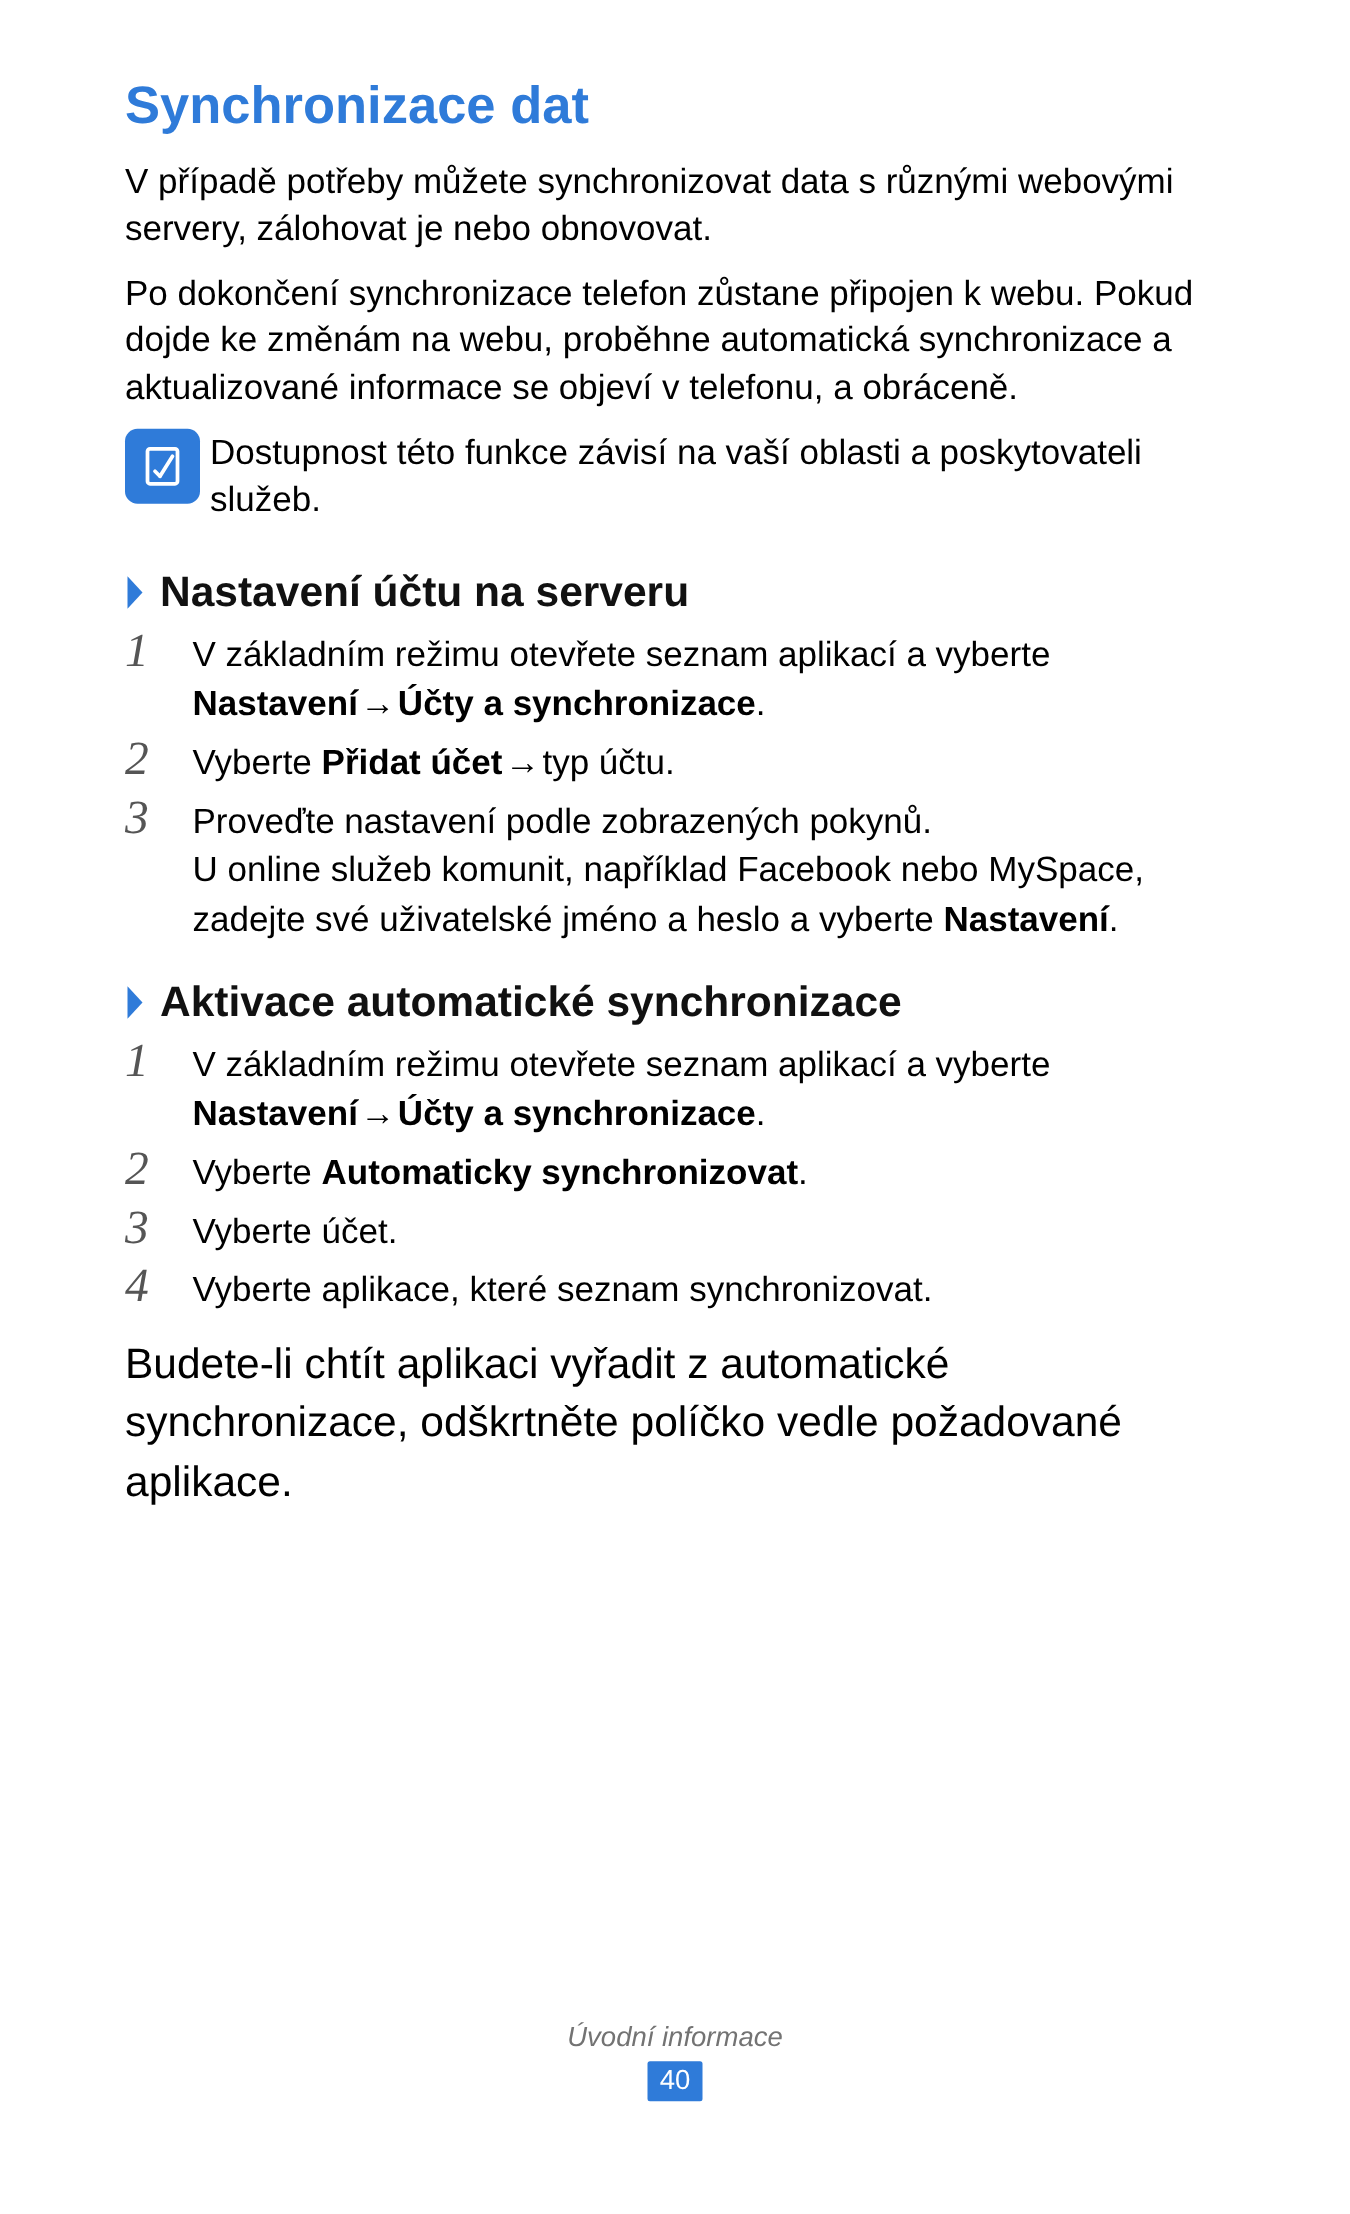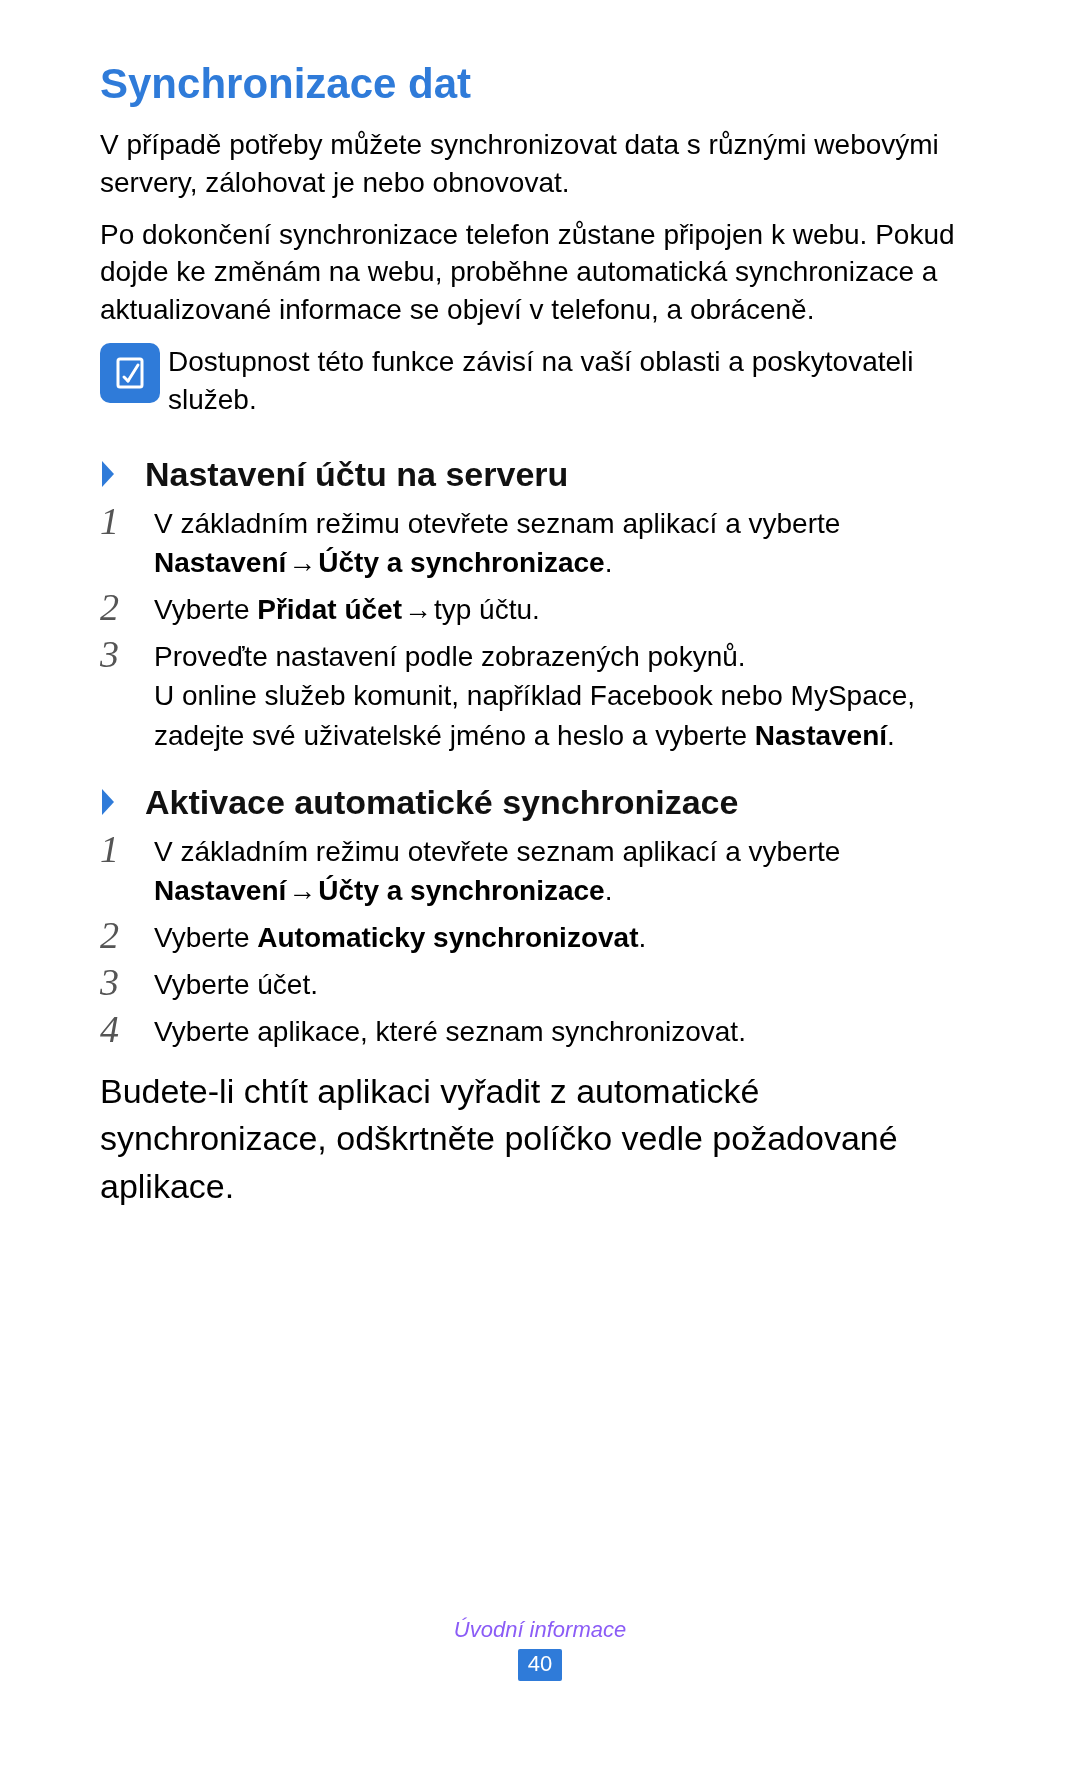--- a/index.html
+++ b/index.html
@@ -45,21 +45,21 @@
     justify-content: center;
   }
   .note-icon svg { width: 40px; height: 40px; }
   .note-text {
     font-size: 28px;
     line-height: 1.35;
   }
   .h2 {
     display: flex;
     align-items: center;
-    gap: 27px;
+    gap: 10px;
     font-size: 34px;
     font-weight: 700;
     color: #111111;
     margin-top: 28px;
     margin-bottom: 10px;
   }
   .chev {
     width: 18px;
     height: 30px;
     display: inline-block;
@@ -100,21 +100,21 @@
   }
   .footer {
     position: absolute;
     left: 0; right: 0;
     bottom: 90px;
     text-align: center;
   }
   .footer-label {
     font-style: italic;
     font-size: 22px;
-    color: #8b5cf6;
+    color: #737373;
     margin-bottom: 6px;
   }
   .page-num {
     display: inline-block;
     min-width: 44px;
     padding: 0 8px;
     background: #2f7bd9;
     color: #ffffff;
     font-size: 22px;
     line-height: 30px;

